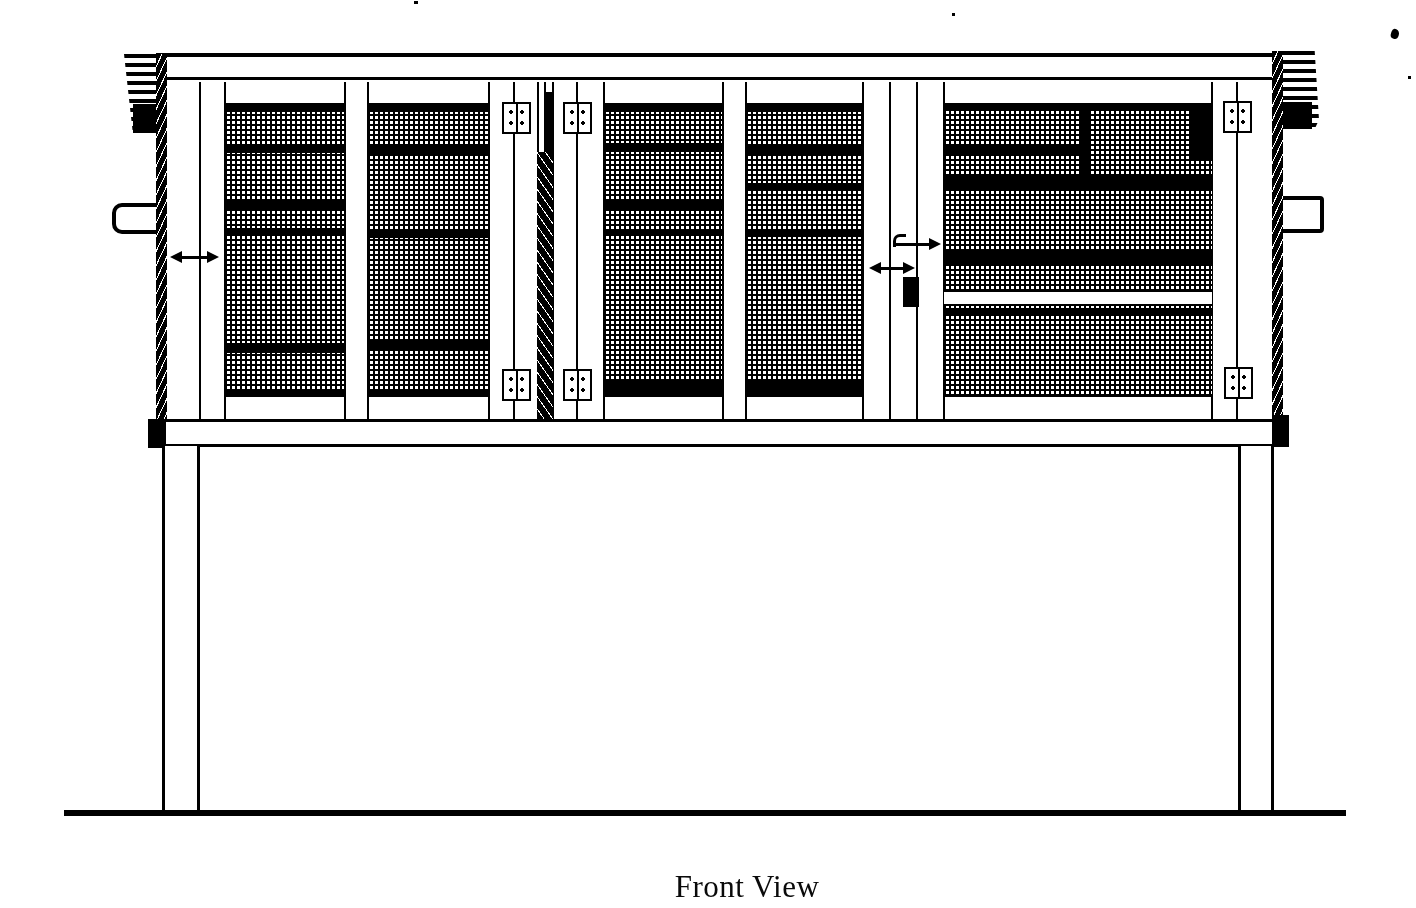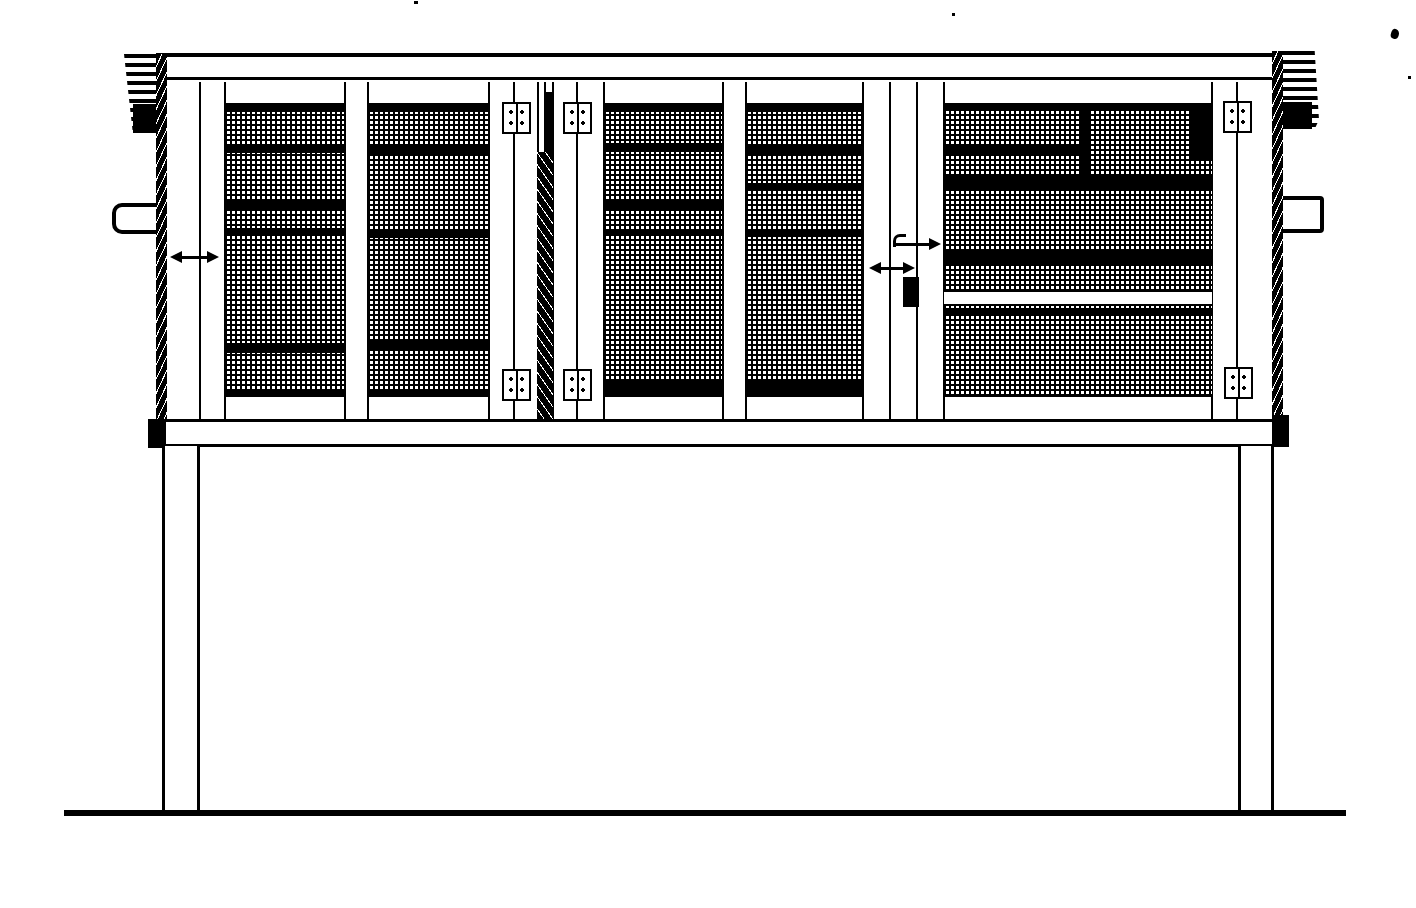--- a/index.html
+++ b/index.html
@@ -184,14 +184,15 @@
   <div class="leg" style="left:162px;width:38px;"></div>
   <div class="leg" style="left:1238px;width:36px;"></div>
 
   <div class="ink" style="left:64px;top:810px;width:1282px;height:6px;"></div>
 
   <div class="speck" style="left:1391px;top:29px;width:8px;height:10px;border-radius:40% 60% 50% 50%;transform:rotate(20deg);"></div>
   <div class="speck" style="left:1408px;top:76px;width:3px;height:3px;"></div>
   <div class="speck" style="left:952px;top:13px;width:3px;height:3px;"></div>
   <div class="speck" style="left:414px;top:1px;width:4px;height:3px;"></div>
 
+  <div class="caption">Front View</div>
 
 </div>
 
 </body></html>

